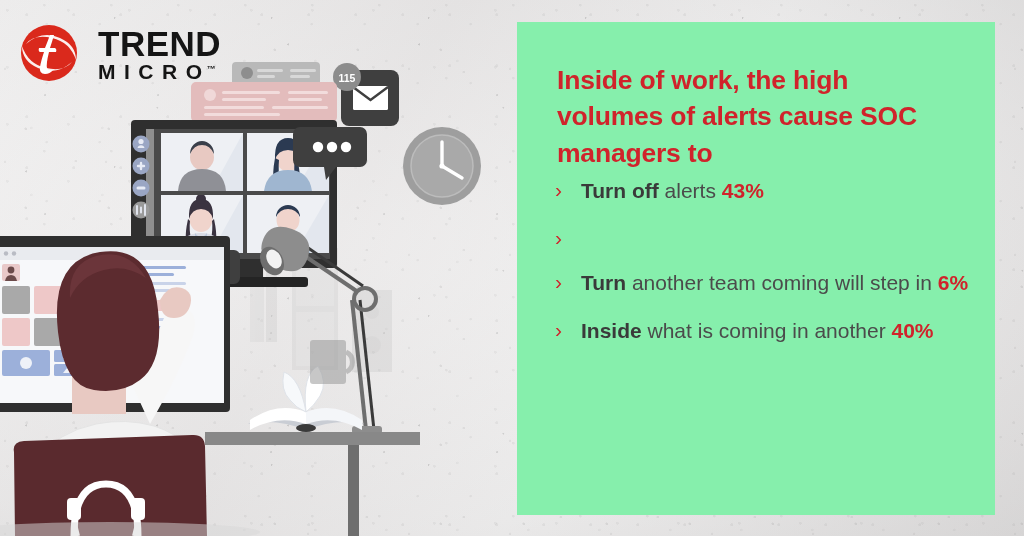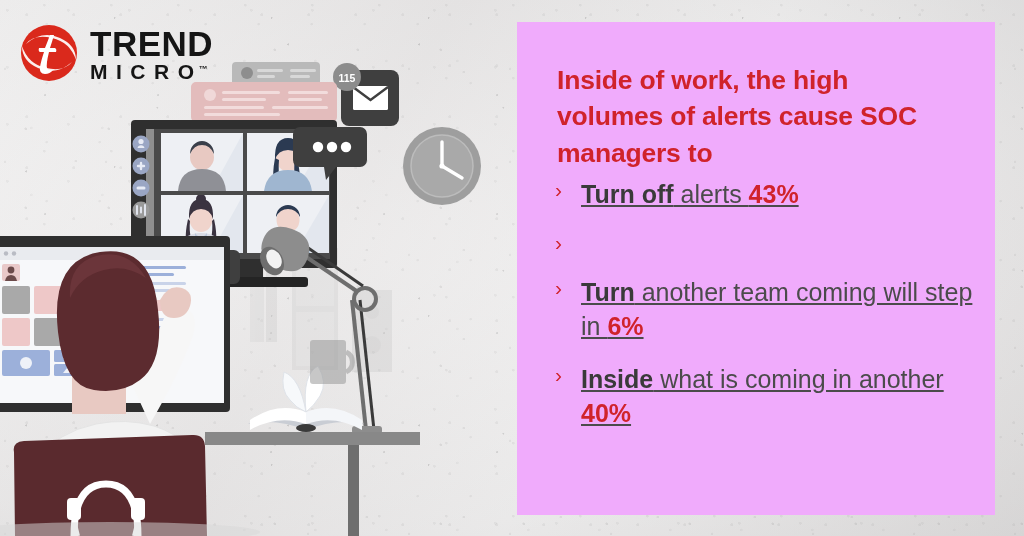--- a/index.html
+++ b/index.html
@@ -36,55 +36,55 @@
       radial-gradient(circle at 40% 80%, rgba(70,70,70,.18) 0 .9px, transparent 1.2px),
       radial-gradient(circle at 91% 66%, rgba(55,55,55,.20) 0 .8px, transparent 1.1px);
     background-size: 131px 127px, 157px 149px, 113px 119px, 173px 163px;
   }
   .vign {
     position: absolute; inset: 0;
     background: radial-gradient(ellipse at 30% 45%, rgba(255,255,255,.25) 0%, rgba(210,210,210,.18) 70%, rgba(185,185,185,.30) 100%);
   }
 
   
-  .logo { position: absolute; left: 20px; top: 24px; display: flex; align-items: center; gap: 12px; }
+  .logo { position: absolute; left: 20px; top: 24px; display: flex; align-items: center; gap: 20px; }
   .logo-mark { width: 58px; height: 58px; position: relative; }
   .logo-text { display: flex; flex-direction: column; line-height: 1; padding-top: 2px; }
   .logo-trend {
     font-size: 35px; font-weight: bold; letter-spacing: .5px;
     color: #151515; font-family: "Liberation Sans", sans-serif;
   }
   .logo-micro-row { display: flex; align-items: flex-start; }
   .logo-micro {
     font-size: 21px; font-weight: bold; letter-spacing: 8.5px;
     color: #151515; 
   }
   .logo-tm { font-size: 9px; font-weight: bold; color: #151515; margin-top: 4px; margin-left: -4px; }
 
   
   .illus { position: absolute; left: 0; top: 0; width: 520px; height: 536px; }
 
   
   .panel {
     position: absolute; left: 517px; top: 22px;
     width: 478px; height: 493px;
-    background: #f0abfc;
+    background: #86efac;
   }
   .headline {
     position: absolute; left: 40px; top: 40px; width: 400px;
     color: #D0232B; font-size: 26.5px; font-weight: bold; line-height: 1.37;
     letter-spacing: -0.2px;
   }
   .bullets { position: absolute; left: 38px; top: 155px; width: 420px; }
   .bullet { display: flex; margin-bottom: 19px; }
   .chev {
     color: #D0232B; font-size: 21px; line-height: 1.22;
     width: 26px; flex: 0 0 26px; font-weight: 500;
   }
-  .btext { font-size: 25px; line-height: 1.36; color: #4b4b4b; text-decoration: underline; }
+  .btext { font-size: 21px; line-height: 1.36; color: #4b4b4b; }
   .btext b { color: #3a3a3a; font-weight: bold; }
   .pct { color: #D0232B; font-weight: bold; }
 </style>
 </head>
 <body>
 
 <div class="stage">
   <div class="tex"></div>
   <div class="tex2"></div>
   <div class="vign"></div>

